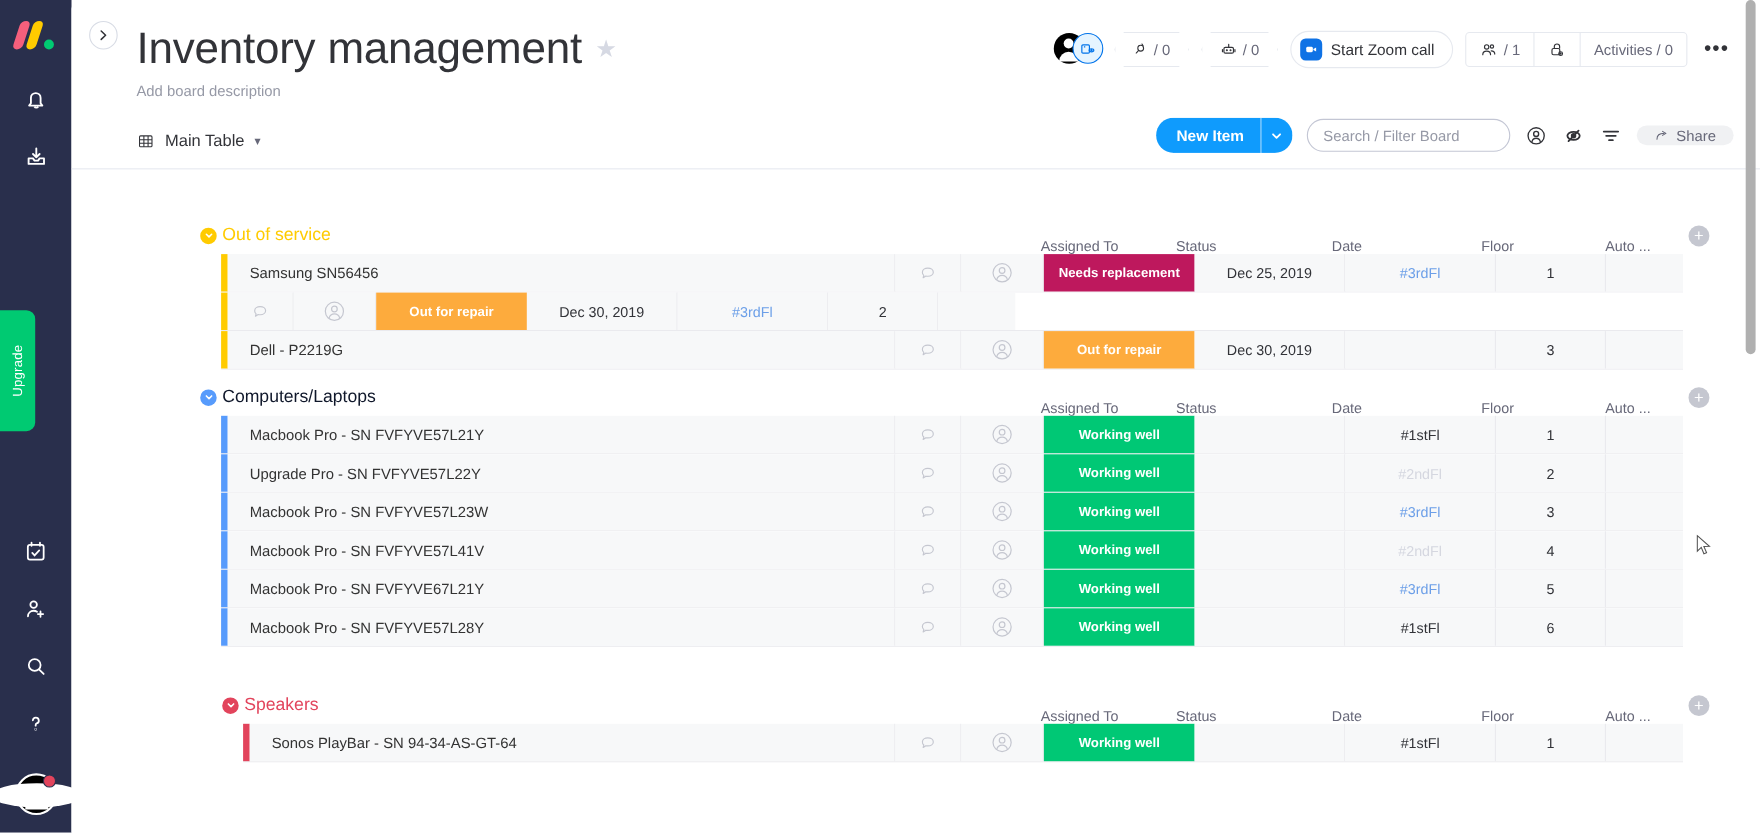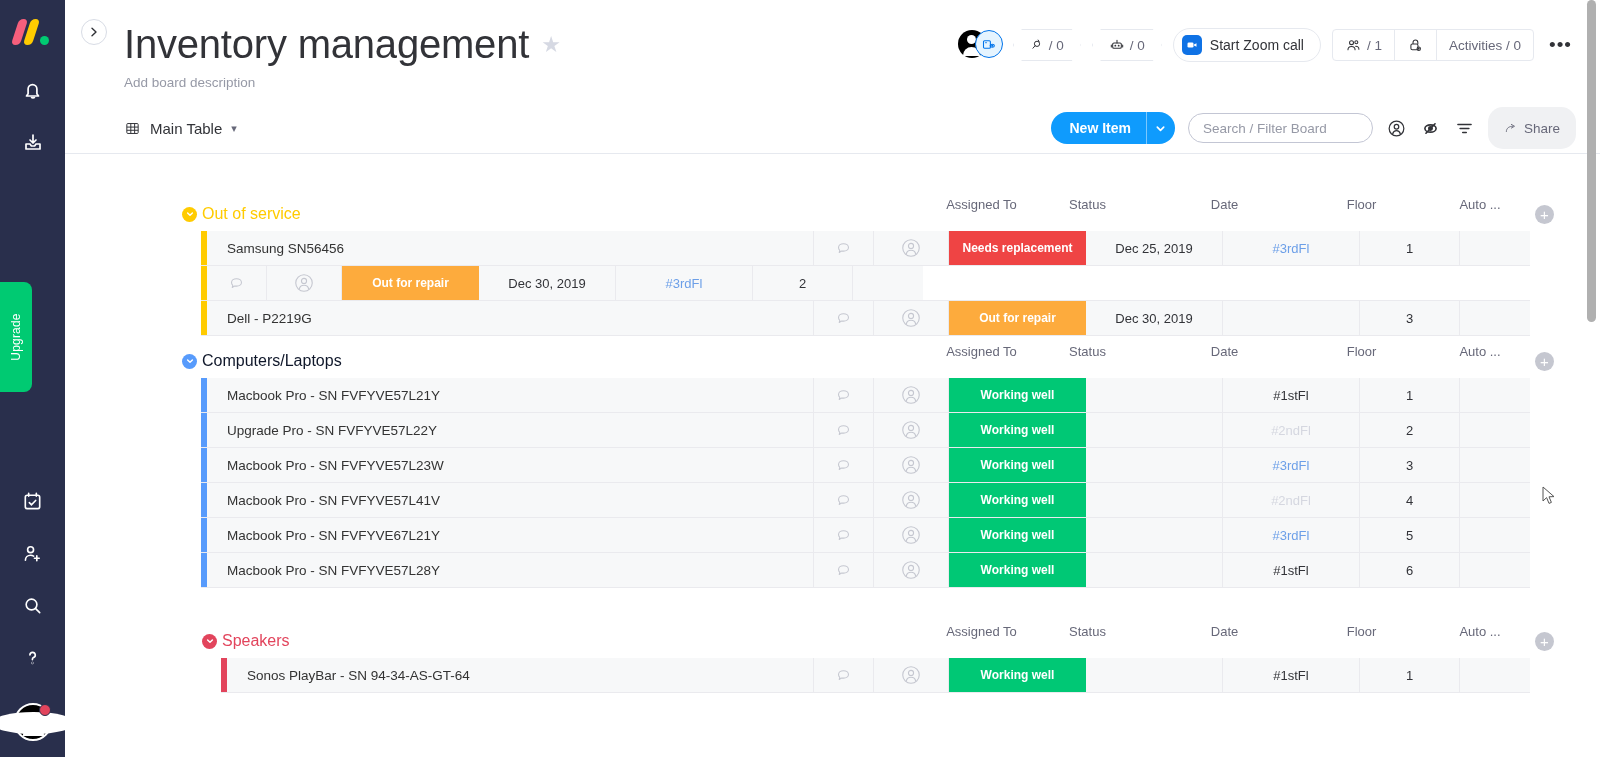--- a/index.html
+++ b/index.html
@@ -79,32 +79,32 @@
   .newitem .lbl { background:#0f9bfd; color:#fff; font-size:14px; font-weight:bold; padding:0 15px 0 19px;
                   display:flex; align-items:center; }
   .newitem .car { background:#0f9bfd; width:29px; display:flex; align-items:center; justify-content:center;
                   border-left:1px solid rgba(255,255,255,.45); }
   .searchbox { width:185px; height:30px; border:1px solid #c3c6d4; border-radius:16px; background:#fff;
                display:flex; align-items:center; padding:0 14px; }
   .searchbox input { border:none; outline:none; width:100%; font-size:13.5px; color:#323338;
                      font-family:"Liberation Sans",sans-serif; background:transparent; }
   .searchbox input::placeholder { color:#9699a6; }
   .tb-ico { cursor:pointer; display:flex; align-items:center; justify-content:center; }
-  .sharebtn { height:42px; background:#f0f1f3; border-radius:15px; padding:0 16px; display:flex; align-items:center;
+  .sharebtn { height:18px; background:#f0f1f3; border-radius:15px; padding:0 16px; display:flex; align-items:center;
               gap:6px; font-size:13.5px; color:#676879; cursor:pointer; }
 
   
   .board { position:absolute; left:0; right:0; top:197px; bottom:0; overflow:hidden; }
   .group { margin-bottom:8px; }
   .grp-head { display:flex; align-items:center; height:34px; padding-left:115px; position:relative; }
   .grp-arrow { position:absolute; left:117px; width:15px; height:15px; border-radius:50%;
                display:flex; align-items:center; justify-content:center; cursor:pointer; }
   .grp-name { margin-left:22px; font-size:16px; cursor:pointer; }
 
-  .cols { position:absolute; right:70px; top:0; height:34px; display:flex; align-items:flex-start; }
+  .cols { position:absolute; right:70px; top:0; height:34px; display:flex; align-items:flex-end; }
   .col-h { font-size:13px; color:#676879; text-align:center; }
   .addcol { position:absolute; right:46px; top:8px; width:19px; height:19px; border-radius:50%;
             background:#c5c7d0; color:#fff; display:flex; align-items:center; justify-content:center;
             font-size:15px; line-height:1; cursor:pointer; }
 
   .row { display:flex; align-items:stretch; height:35px; background:#fff; margin-left:136px;
          margin-right:70px; border-bottom:1px solid #eaeaee; position:relative; }
   .row .clr { width:6px; flex:0 0 6px; }
   .row .name { flex:1; background:#f7f8f9; display:flex; align-items:center; padding-left:20px;
                font-size:13.5px; color:#333; border-right:1px solid #eaeaee; }
@@ -359,21 +359,21 @@
                   <path d="M5 10.5c0-3 3.1-5.2 7-5.2s7 2.2 7 5.2-3.1 5.2-7 5.2c-.9 0-1.7-.1-2.5-.3L6 17.6l.8-3A4.9 4.9 0 0 1 5 10.5z" stroke-linejoin="round"></path>
                 </svg>
               </div>
               <div class="cell c-asg">
                 <svg width="22" height="22" viewBox="0 0 24 24" fill="none" stroke="#c5c7d0" stroke-width="1.2">
                   <circle cx="12" cy="12" r="9"></circle>
                   <circle cx="12" cy="9.7" r="2.8"></circle>
                   <path d="M6.8 18.6c.6-2.5 2.6-4.1 5.2-4.1s4.6 1.6 5.2 4.1" stroke-linecap="round"></path>
                 </svg>
               </div>
-              <div class="cell c-st" style="background:#ef4444">Needs replacement</div>
+              <div class="cell c-st" style="background:#be185d">Needs replacement</div>
               <div class="cell c-date">Dec 25, 2019</div>
               <div class="cell c-floor floor-3">#3rdFl</div>
               <div class="cell c-auto">1</div>
               <div class="cell c-blank"></div>
             </div>
             <div class="row">
               <div class="clr" style="background:#ffcb00"></div>
               <div class="cell c-chat">
                 <svg width="17" height="17" viewBox="0 0 24 24" fill="none" stroke="#c5c7d0" stroke-width="1.5">
                   <path d="M5 10.5c0-3 3.1-5.2 7-5.2s7 2.2 7 5.2-3.1 5.2-7 5.2c-.9 0-1.7-.1-2.5-.3L6 17.6l.8-3A4.9 4.9 0 0 1 5 10.5z" stroke-linejoin="round"></path>

